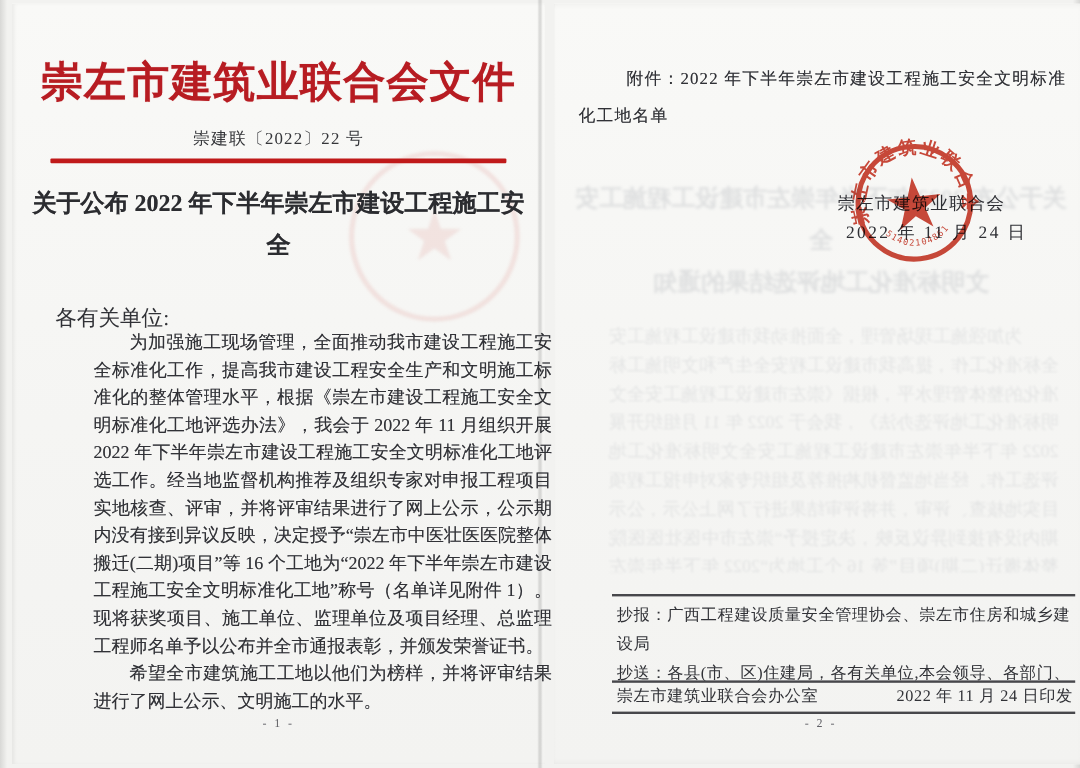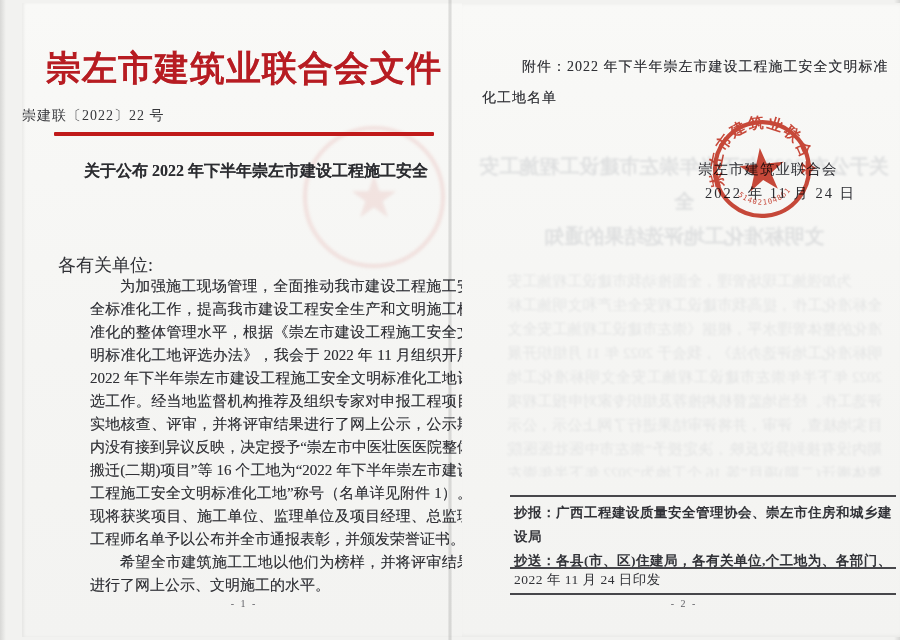--- a/index.html
+++ b/index.html
@@ -10,44 +10,44 @@
   }
   .scan{
     position:relative;width:900px;height:640px;
     background:linear-gradient(90deg,#d8d8d6 0,#f2f2f0 6px,#f2f2f0 894px,#d8d8d6 100%);
   }
   .page{
     position:absolute;top:3px;height:634px;width:444px;
     background:linear-gradient(180deg,#f9f9f7 0,#f5f5f3 55%,#f3f3f1 100%);
     color:#2f3034;
   }
-  .page-left{left:22px;box-shadow:inset 2px 0 3px rgba(0,0,0,.05);}
+  .page-left{left:10px;box-shadow:inset 2px 0 3px rgba(0,0,0,.05);}
   .page-right{left:462px;box-shadow:inset -3px 0 5px rgba(0,0,0,.07);}
   .seam{
     position:absolute;top:0;left:448px;width:4px;height:640px;
     background:linear-gradient(90deg,rgba(0,0,0,.04),rgba(0,0,0,.14) 50%,rgba(0,0,0,.04));
   }
   
   .agency{
     position:absolute;top:42px;left:0;width:100%;margin:0;
     text-align:center;font-size:35px;font-weight:700;letter-spacing:1px;
     color:#b71c22;text-shadow:0 0 .6px rgba(183,28,34,.6);
   }
   .docnum{
     position:absolute;top:104px;left:0;width:100%;
-    font-size:14px;letter-spacing:1px;color:#35363a;
+    text-align:center;font-size:14px;letter-spacing:1px;color:#35363a;
   }
   .redrule{
     position:absolute;top:129px;left:32px;width:380px;height:4px;
     background:#c01a1a;border-radius:1px;
   }
   .doc-title{
     position:absolute;top:150px;left:14px;width:416px;
-    text-align:center;font-size:16px;font-weight:700;line-height:35px;
-    color:#2b2c30;text-shadow:0 0 .5px rgba(43,44,48,.55);margin-left:12px;
+    text-align:center;font-size:20px;font-weight:700;line-height:35px;
+    color:#2b2c30;text-shadow:0 0 .5px rgba(43,44,48,.55);
   }
   .salutation{
     position:absolute;top:250px;left:36px;font-size:18px;color:#303136;
   }
   .body-text{
     position:absolute;top:272px;left:36px;width:382px;
     font-size:15px;line-height:23px;text-align:justify;color:#313237;
     text-shadow:0 0 .4px rgba(49,50,55,.5);
     margin-left:32px;
   }
@@ -90,21 +90,21 @@
     position:absolute;top:181px;left:243px;font-size:14.5px;letter-spacing:2px;color:#2e2f34;
   }
   .seal{
     position:absolute;top:99px;left:233px;width:134px;height:134px;
     mix-blend-mode:multiply;opacity:.92;transform:rotate(-6deg);
   }
   .footer-line{position:absolute;left:48px;width:386px;height:1.5px;background:#47474b;}
   .fl1{top:492px;} .fl2{top:564px;} .fl3{top:590px;}
   .copy-block{
     position:absolute;top:498px;left:52px;width:380px;
-    font-size:13.5px;line-height:24px;letter-spacing:.5px;color:#313237;font-weight:bold;
+    font-size:13.5px;line-height:24px;letter-spacing:.5px;color:#313237;
   }
   .office-row{
     position:absolute;top:568px;left:52px;width:380px;
     display:flex;justify-content:space-between;
     font-size:13.5px;letter-spacing:.5px;color:#313237;
   }
 </style>
 </head>
 <body>
 
@@ -164,26 +164,27 @@
       </text>
       <text font-size="6.5" fill="#c93a2a" letter-spacing="1" font-family="DejaVu Sans Mono, monospace">
         <textPath href="#sealBottomArc" startOffset="50%" text-anchor="middle">4514021048612</textPath>
       </text>
     </svg>
 
     <div class="footer-line fl1"></div>
 
     <div class="copy-block">
       <div>抄报：广西工程建设质量安全管理协会、崇左市住房和城乡建设局</div>
-      <div>抄送：各县(市、区)住建局，各有关单位,个工地为、各部门、</div>
+      <div>抄送：各县(市、区)住建局，各有关单位,本会领导、各部门、</div>
     </div>
 
     <div class="footer-line fl2"></div>
 
     <div class="office-row">
+      <span>崇左市建筑业联合会办公室</span>
       <span>2022 年 11 月 24 日印发</span>
     </div>
 
     <div class="footer-line fl3"></div>
 
     <div class="pagenum">- 2 -</div>
   </div>
 </div>
 
 </body></html>

